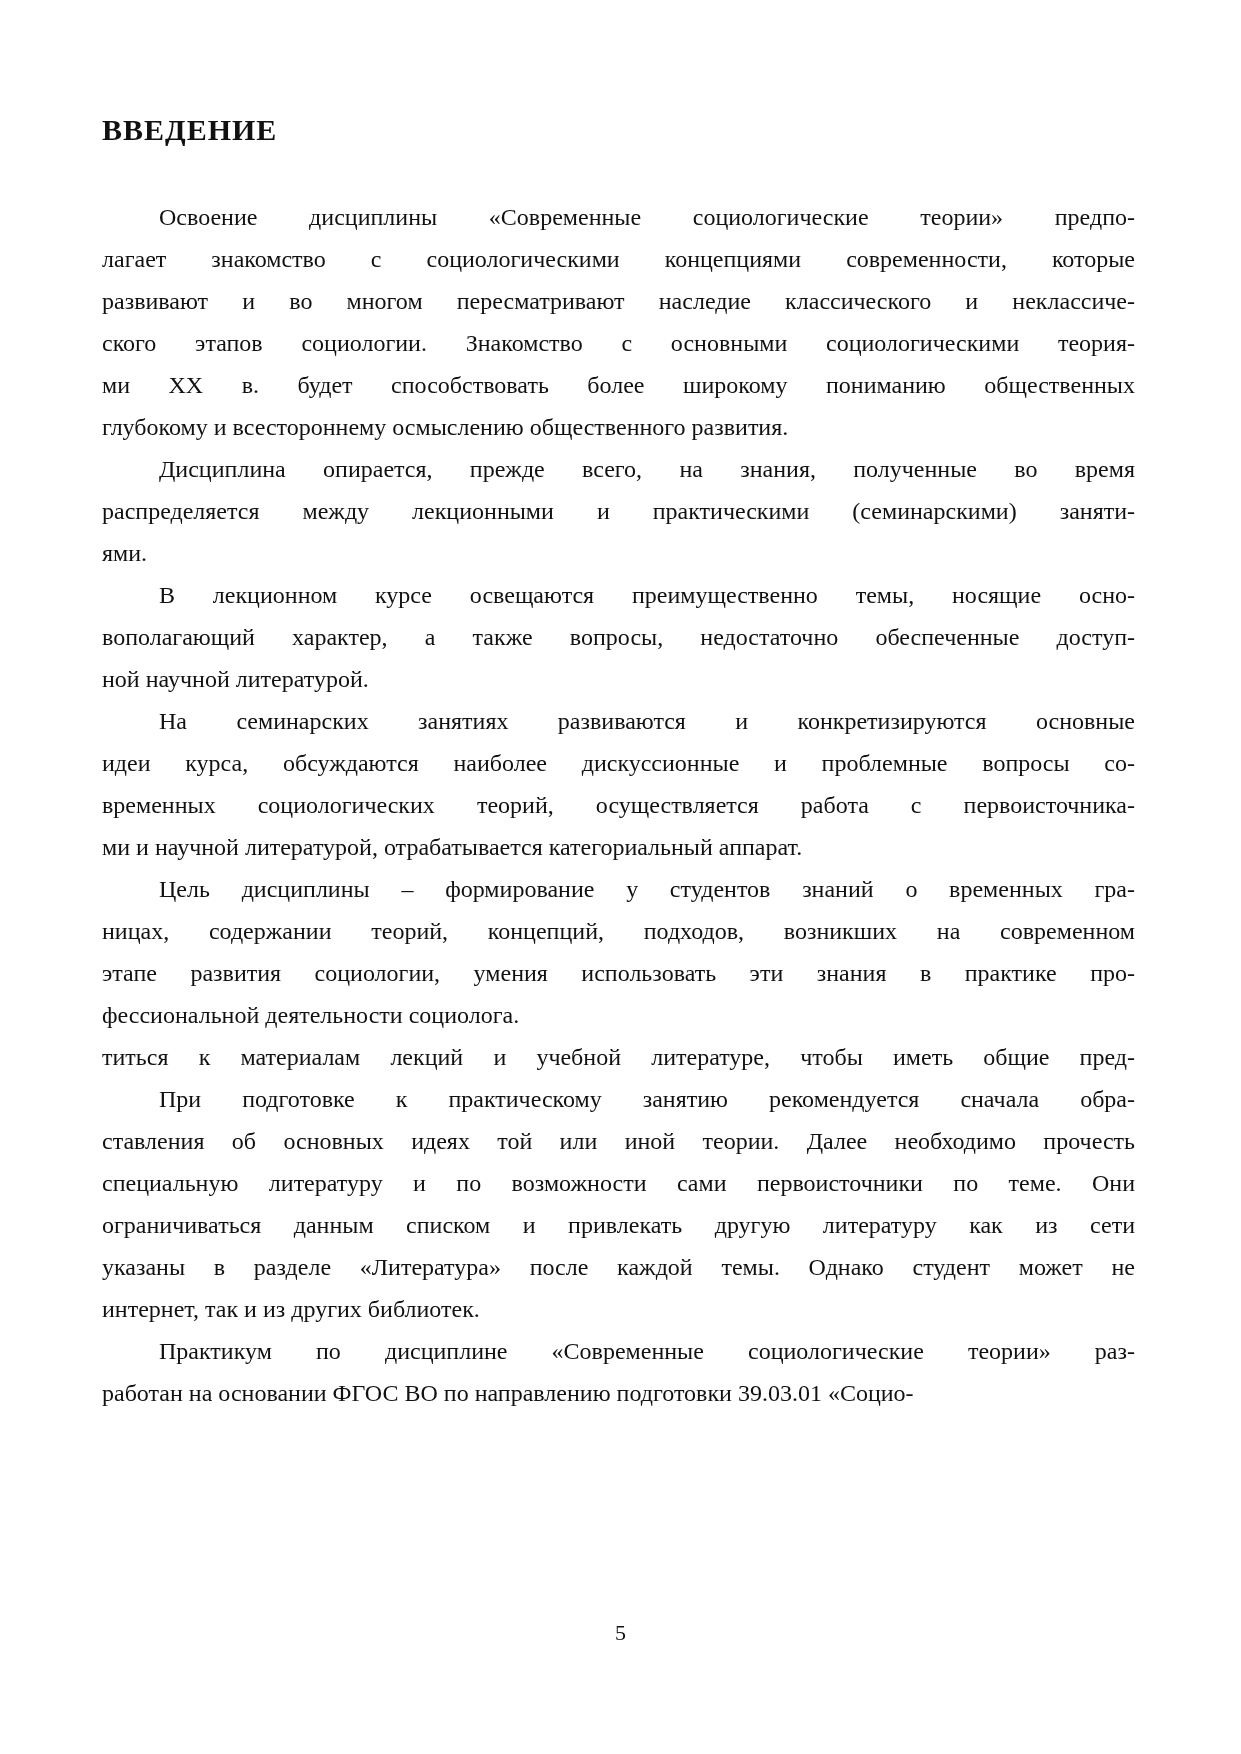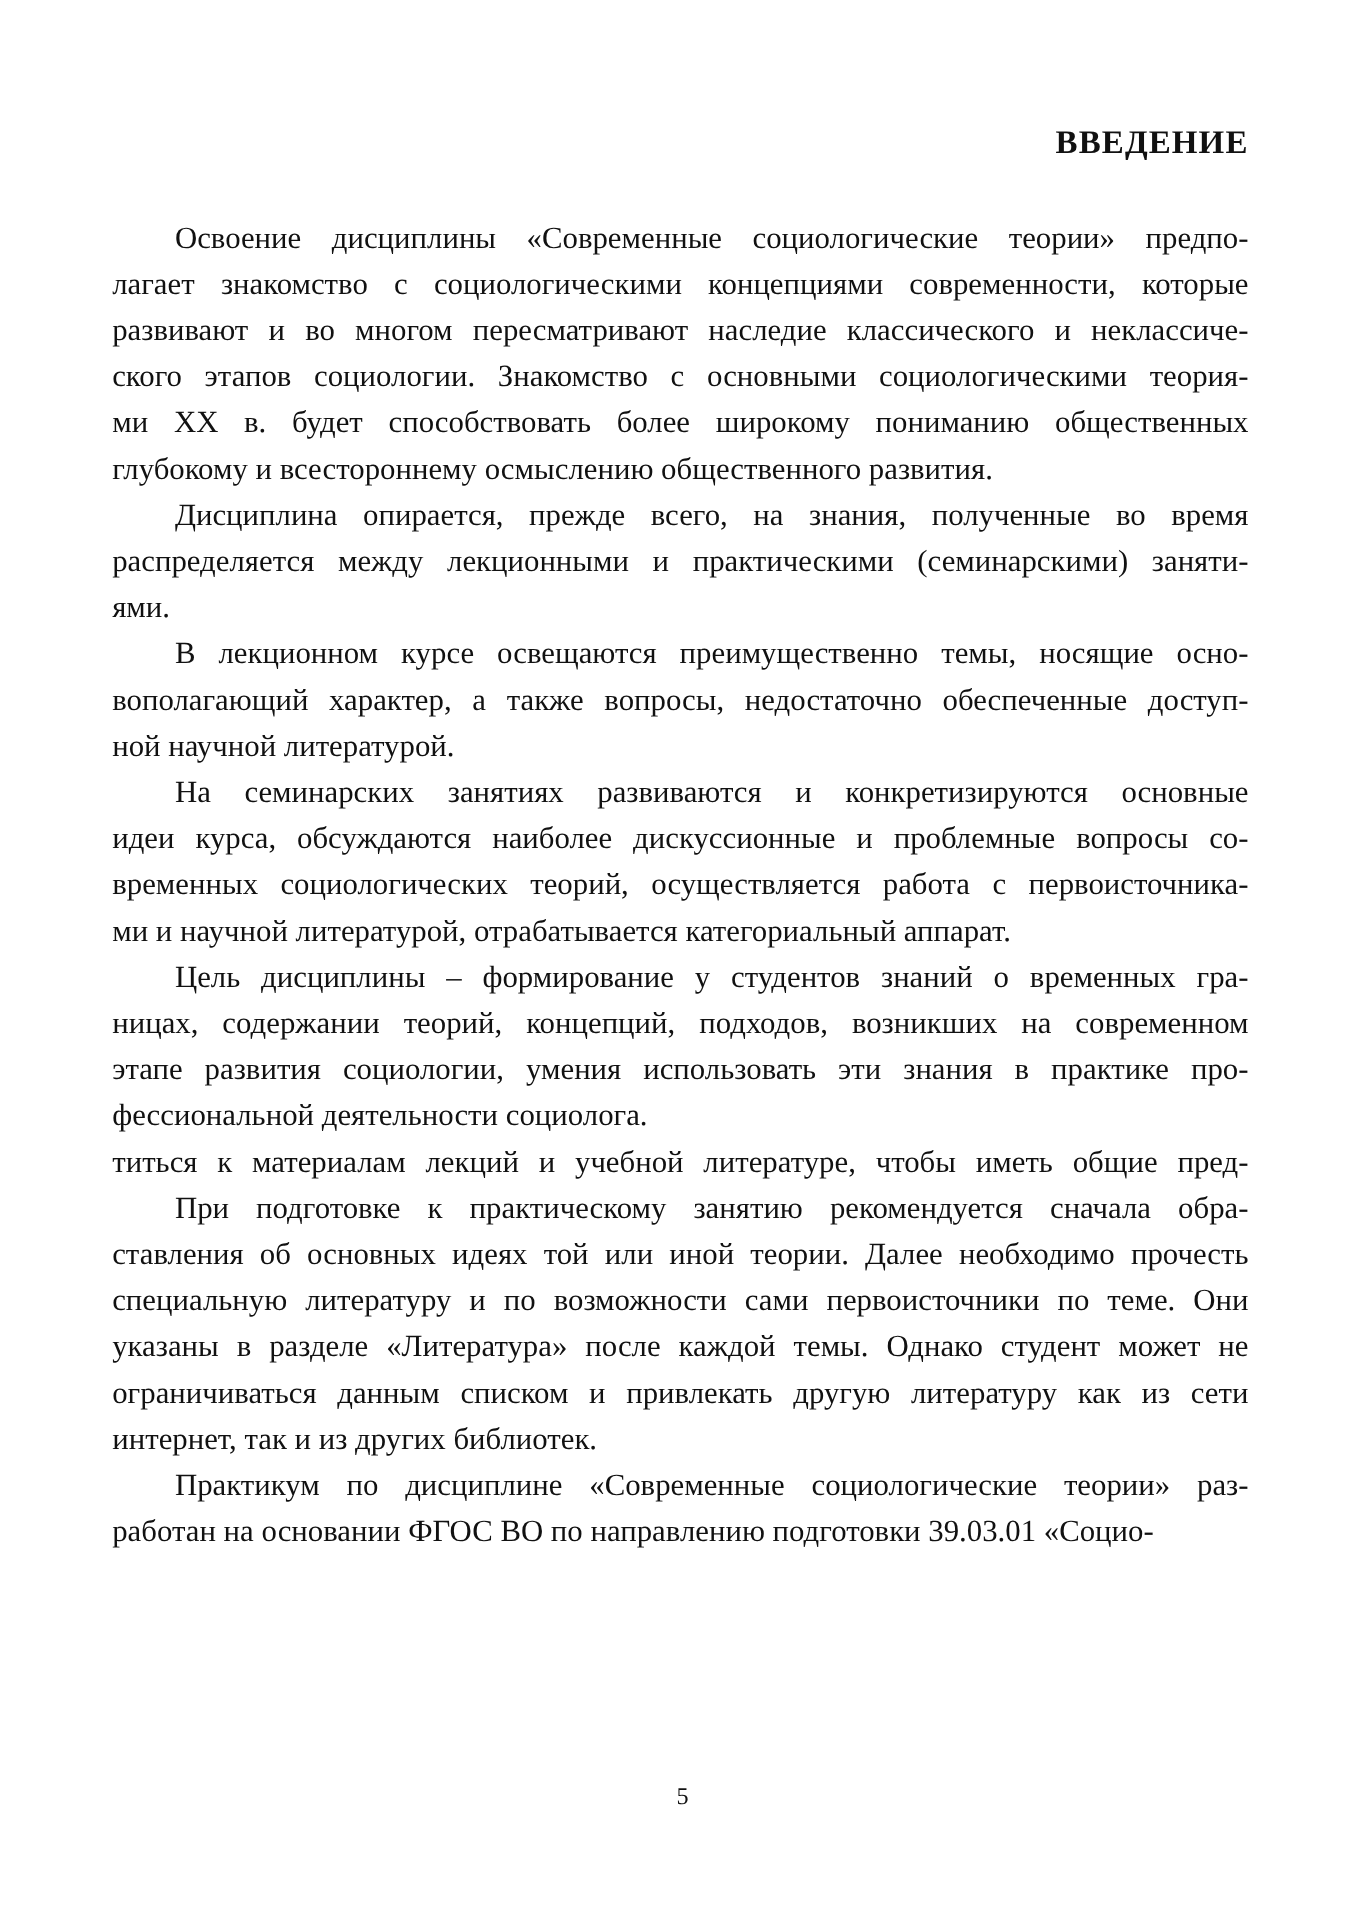--- a/index.html
+++ b/index.html
@@ -16,32 +16,32 @@
     color: #111111;
     font-family: "Liberation Serif", "DejaVu Serif", serif;
     box-sizing: border-box;
     padding: 112px 106px 0 102px;
     overflow: hidden;
   }
   .doc-title {
     font-size: 30px;
     line-height: 36px;
     font-weight: bold;
-    text-align: right;
+    text-align: left;
     letter-spacing: 1px;
     margin: 0 0 48px 0;
   }
   .text-body {
     width: 1033px;
   }
   .paragraph {
     margin: 0;
   }
   .line {
-    font-size: 28px;
+    font-size: 24px;
     line-height: 42px;
     height: 42px;
     white-space: normal;
     text-align: justify;
     text-align-last: justify;
     overflow: hidden;
   }
   .line.first {
     text-indent: 57px;
   }
@@ -93,22 +93,22 @@
         <div class="line first">Цель дисциплины – формирование у студентов знаний о временных гра-</div>
         <div class="line">ницах, содержании теорий, концепций, подходов, возникших на современном</div>
         <div class="line">этапе развития социологии, умения использовать эти знания в практике про-</div>
         <div class="line last">фессиональной деятельности социолога.</div>
       </div>
       <div class="paragraph">
         <div class="line">титься к материалам лекций и учебной литературе, чтобы иметь общие пред-</div>
         <div class="line first">При подготовке к практическому занятию рекомендуется сначала обра-</div>
         <div class="line">ставления об основных идеях той или иной теории. Далее необходимо прочесть</div>
         <div class="line">специальную литературу и по возможности сами первоисточники по теме. Они</div>
+        <div class="line">ограничиваться данным списком и привлекать другую литературу как из сети</div>
         <div class="line">указаны в разделе «Литература» после каждой темы. Однако студент может не</div>
-        <div class="line">ограничиваться данным списком и привлекать другую литературу как из сети</div>
         <div class="line last">интернет, так и из других библиотек.</div>
       </div>
       <div class="paragraph">
         <div class="line first">Практикум по дисциплине «Современные социологические теории» раз-</div>
         <div class="line last">работан на основании ФГОС ВО по направлению подготовки 39.03.01 «Социо-</div>
       </div>
     </div>
 
   <div class="page-number">5</div>
 </div>

